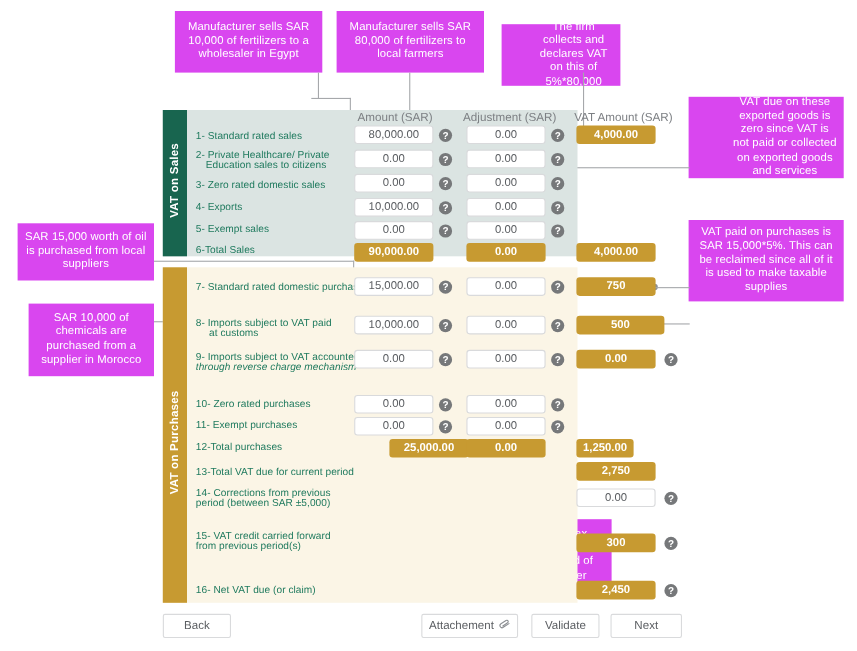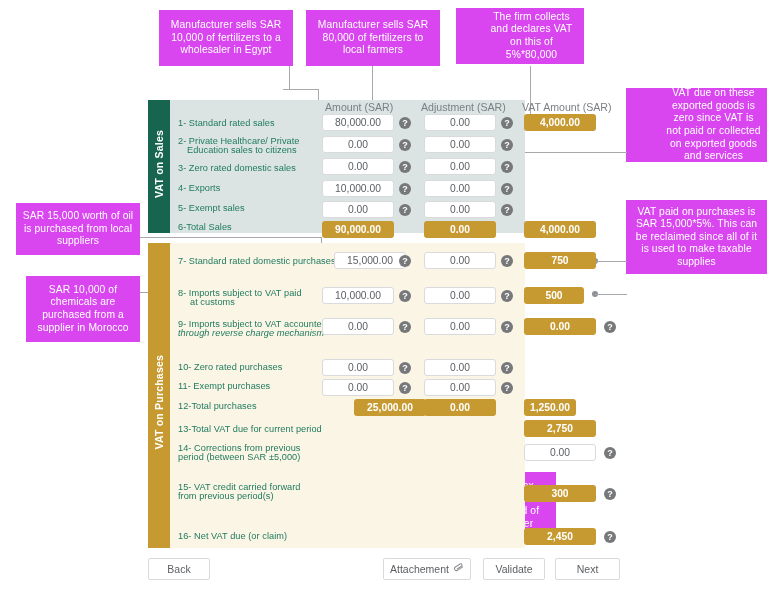--- a/index.html
+++ b/index.html
@@ -93,21 +93,21 @@
 <body>
 
 <div class="stage">
 
   <div class="callout" style="left:159px;top:10px;width:134px;height:56px;">
     <span>Manufacturer sells SAR 10,000 of fertilizers to a wholesaler in Egypt</span>
   </div>
   <div class="callout" style="left:306px;top:10px;width:134px;height:56px;">
     <span>Manufacturer sells SAR 80,000 of fertilizers to local farmers</span>
   </div>
-  <div class="callout" style="left:456px;top:8px;width:128px;height:56px;padding-left:28px;">
+  <div class="callout" style="left:456px;top:22px;width:108px;height:56px;padding-left:28px;">
     <span>The firm collects and declares VAT on this of 5%*80,000</span>
   </div>
 
   <div class="callout" style="left:16px;top:203px;width:124px;height:52px;">
     <span>SAR 15,000 worth of oil is purchased from local suppliers</span>
   </div>
   <div class="callout" style="left:26px;top:276px;width:114px;height:66px;">
     <span>SAR 10,000 of chemicals are purchased from a supplier in Morocco</span>
   </div>
 
@@ -196,21 +196,21 @@
 
   <div class="rlabel" style="left:178px;top:531px;">16- Net VAT due (or claim)</div>
 
   <div class="ibox" style="left:322px;top:114px;width:72px;">80,000.00</div>
   <div class="ibox" style="left:322px;top:136px;width:72px;">0.00</div>
   <div class="ibox" style="left:322px;top:158px;width:72px;">0.00</div>
   <div class="ibox" style="left:322px;top:180px;width:72px;">10,000.00</div>
   <div class="ibox" style="left:322px;top:201px;width:72px;">0.00</div>
   <div class="gbox" style="left:322px;top:221px;width:72px;">90,000.00</div>
 
-  <div class="ibox" style="left:322px;top:252px;width:72px;margin-left:12px;">15,000.00</div>
+  <div class="ibox" style="left:322px;top:252px;width:72px;">15,000.00</div>
   <div class="ibox" style="left:322px;top:287px;width:72px;">10,000.00</div>
   <div class="ibox" style="left:322px;top:318px;width:72px;">0.00</div>
   <div class="ibox" style="left:322px;top:359px;width:72px;">0.00</div>
   <div class="ibox" style="left:322px;top:379px;width:72px;">0.00</div>
   <div class="gbox" style="left:322px;top:399px;width:72px;margin-left:32px;">25,000.00</div>
 
   <div class="help" style="left:399px;top:117px;">?</div>
   <div class="help" style="left:399px;top:139px;">?</div>
   <div class="help" style="left:399px;top:161px;">?</div>
   <div class="help" style="left:399px;top:183px;">?</div>
@@ -242,21 +242,21 @@
   <div class="help" style="left:501px;top:204px;">?</div>
   <div class="help" style="left:501px;top:255px;">?</div>
   <div class="help" style="left:501px;top:290px;">?</div>
   <div class="help" style="left:501px;top:321px;">?</div>
   <div class="help" style="left:501px;top:362px;">?</div>
   <div class="help" style="left:501px;top:382px;">?</div>
 
   <div class="gbox" style="left:524px;top:114px;width:72px;">4,000.00</div>
   <div class="gbox" style="left:524px;top:221px;width:72px;">4,000.00</div>
   <div class="gbox" style="left:524px;top:252px;width:72px;">750</div>
-  <div class="gbox" style="left:524px;top:287px;width:60px;">500</div>
+  <div class="gbox" style="left:524px;top:287px;width:80px;">500</div>
   <div class="gbox" style="left:524px;top:318px;width:72px;">0.00</div>
   <div class="gbox" style="left:524px;top:399px;width:52px;">1,250.00</div>
   <div class="gbox" style="left:524px;top:420px;width:72px;">2,750</div>
   <div class="ibox" style="left:524px;top:444px;width:72px;">0.00</div>
   <div class="gbox" style="left:524px;top:485px;width:72px;">300</div>
   <div class="gbox" style="left:524px;top:528px;width:72px;">2,450</div>
 
   <div class="help" style="left:604px;top:321px;">?</div>
   <div class="help" style="left:604px;top:447px;">?</div>
   <div class="help" style="left:604px;top:488px;">?</div>

